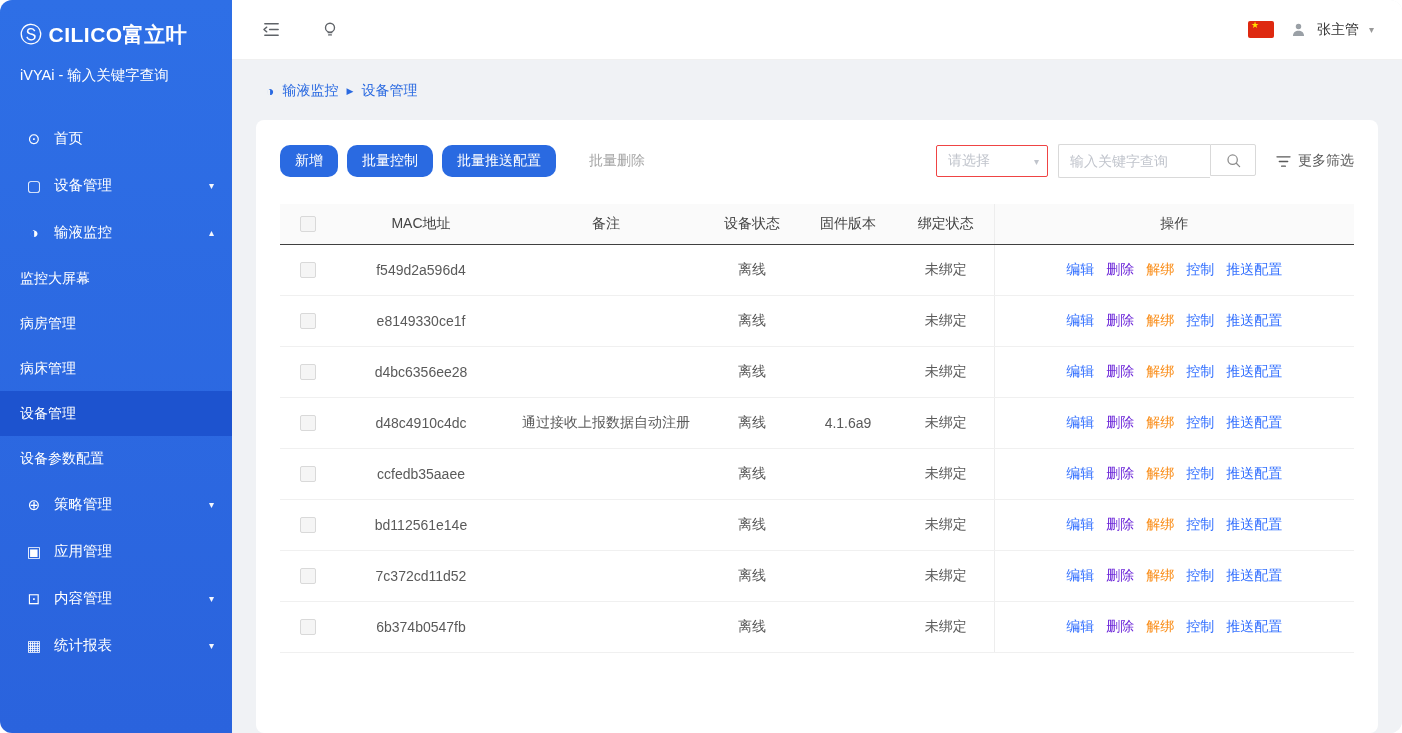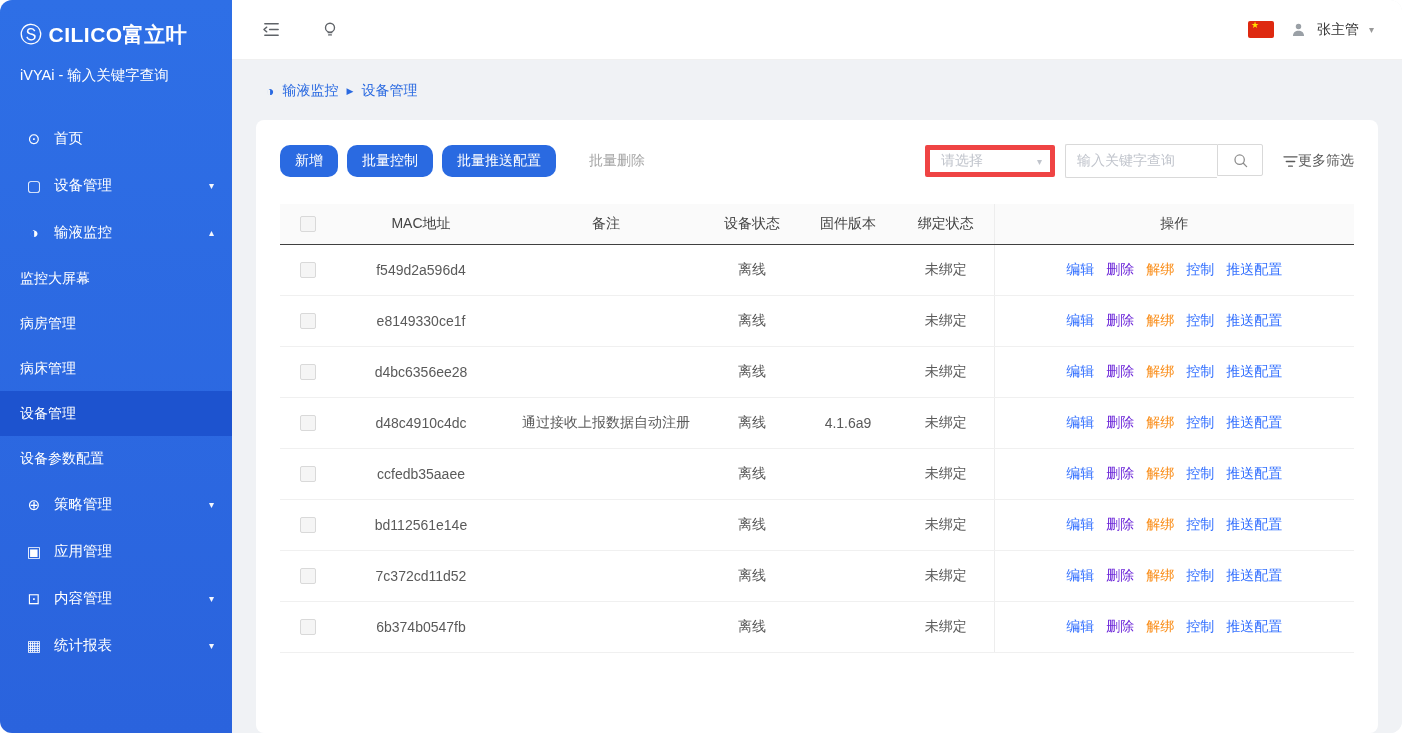--- a/index.html
+++ b/index.html
@@ -38,27 +38,27 @@
   .bc-sep { font-size:9px; }
 
   .card { background:#fff; border-radius:8px; padding:24px 24px 0 24px; flex:1; overflow:hidden; }
 
   
   .toolbar { display:flex; align-items:center; margin-bottom:26px; }
   .btn { height:32px; font-size:14px; border:none; border-radius:2px; cursor:pointer; font-family:inherit; }
   .btn.primary { background:#2a6ae1; color:#fff; padding:0 15px; margin-right:9px;border-radius:10px; }
   .btn.text-disabled { background:transparent; color:#a6a6a6; padding:0 6px; margin-left:18px; }
   .toolbar-right { margin-left:auto; display:flex; align-items:center; }
-  .select { width:130px; height:32px; border:5px solid #ef4444; border-radius:2px; background:#fff; display:flex; align-items:center; padding:0 8px 0 11px; font-size:14px; color:#c0c4cc; cursor:pointer; margin-right:10px; }
+  .select { width:112px; height:32px; border:1px solid #ef4444; border-radius:2px; background:#fff; display:flex; align-items:center; padding:0 8px 0 11px; font-size:14px; color:#c0c4cc; cursor:pointer; margin-right:10px; }
   .select-caret { margin-left:auto; font-size:10px; color:#c0c4cc; }
   .search-group { display:flex; }
-  .search-input { width:152px; height:14px; border:1px solid #d9d9d9; border-right:none; border-radius:2px 0 0 2px; padding:16px 11px; font-size:14px; color:#333; outline:none; font-family:Liberation Mono, monospace; }
+  .search-input { width:152px; height:14px; border:1px solid #d9d9d9; border-right:none; border-radius:2px 0 0 2px; padding:16px 11px; font-size:14px; color:#333; outline:none; font-family:Liberation Sans, sans-serif; }
   .search-input::placeholder { color:#c0c4cc; }
   .search-btn { width:46px; height:32px; border:1px solid #d9d9d9; background:#fff; border-radius:0 2px 2px 0; display:flex; align-items:center; justify-content:center; cursor:pointer; }
-  .more-filter { display:flex; align-items:center; margin-left:20px; font-size:14px; color:#595959; cursor:pointer; }
+  .more-filter { display:flex; align-items:center; gap:7px; margin-left:20px; font-size:14px; color:#595959; cursor:pointer; }
 
   
   .dev-table { width:100%; border-collapse:collapse; table-layout:fixed; }
   .dev-table th { background:#fafafa; height:40px; font-size:14px; font-weight:500; color:#444; text-align:center; border-bottom:1px solid #404040; }
   .dev-table td { height:51px; font-size:14px; color:#5a5a5a; text-align:center; border-bottom:1px solid #f0f0f0; overflow:hidden; white-space:nowrap; }
   .col-actions { border-left:1px solid #ededed; }
   .cb { display:inline-block; width:16px; height:16px; border:1px solid #d9d9d9; background:#f5f5f5; border-radius:2px; vertical-align:middle; cursor:pointer; }
   .action-link { margin:0 6px; cursor:pointer; }
   .link-blue { color:#3370ff; }
   .link-red { color:#6d28d9; }

